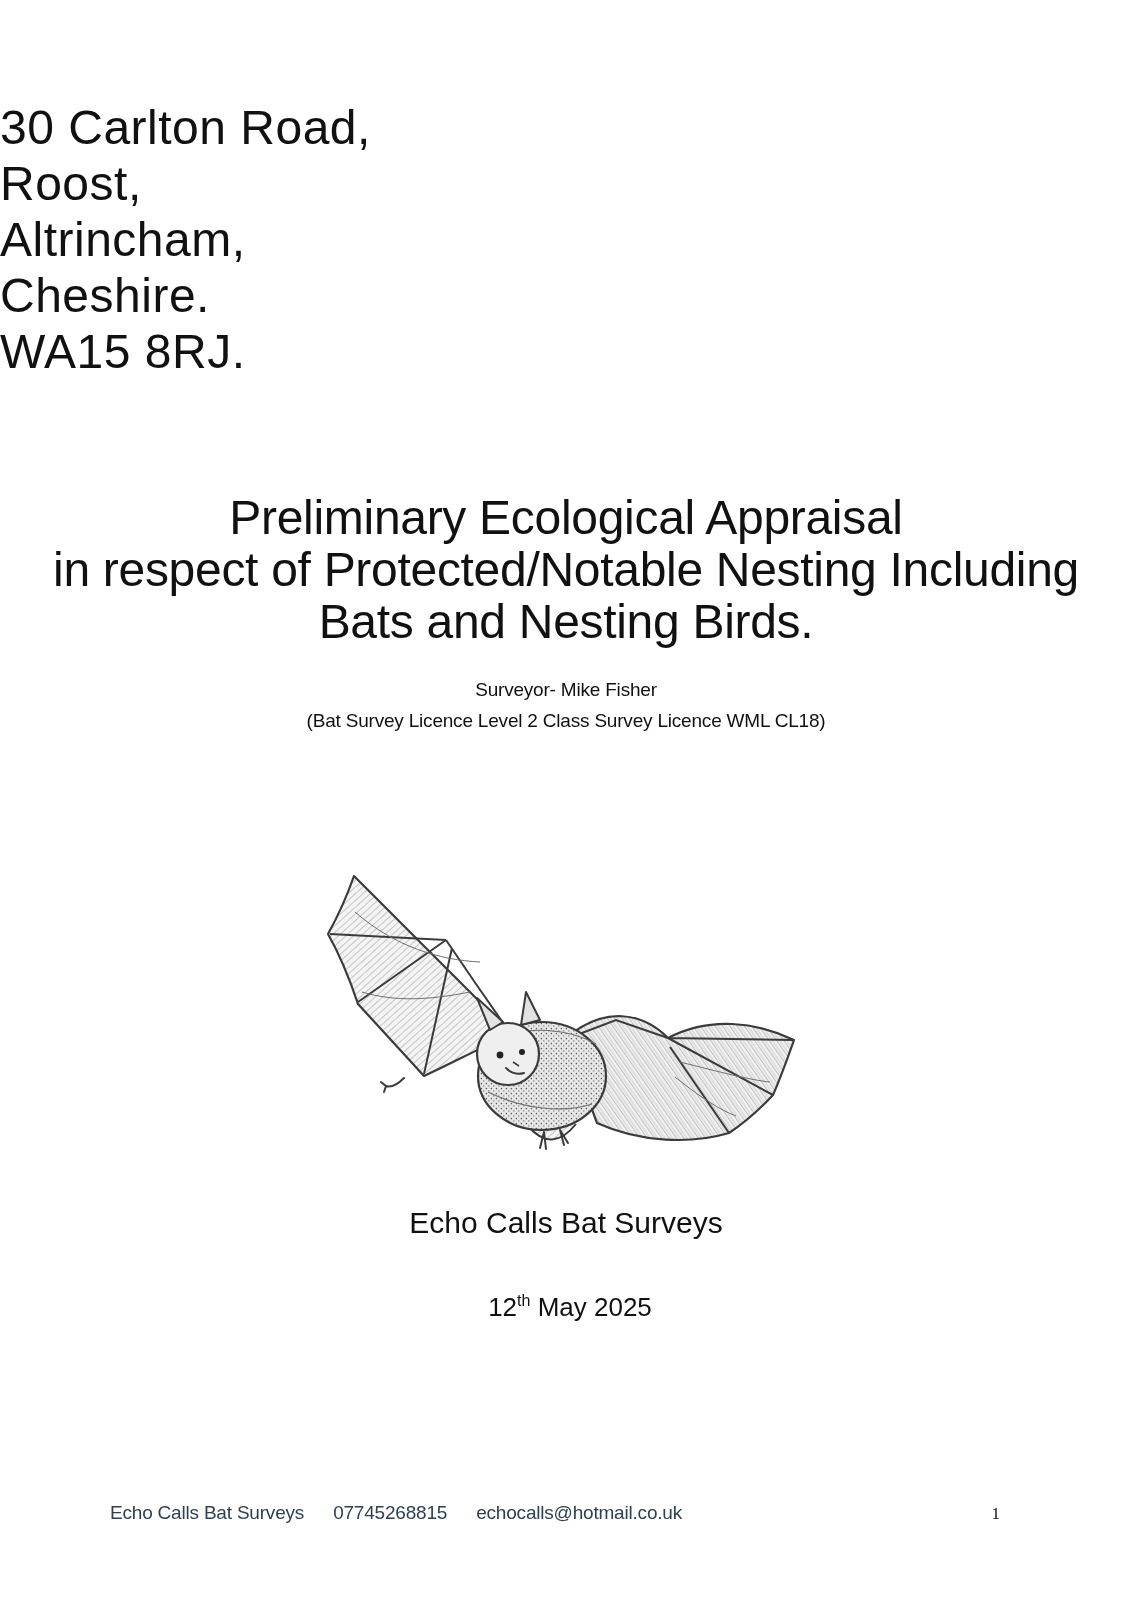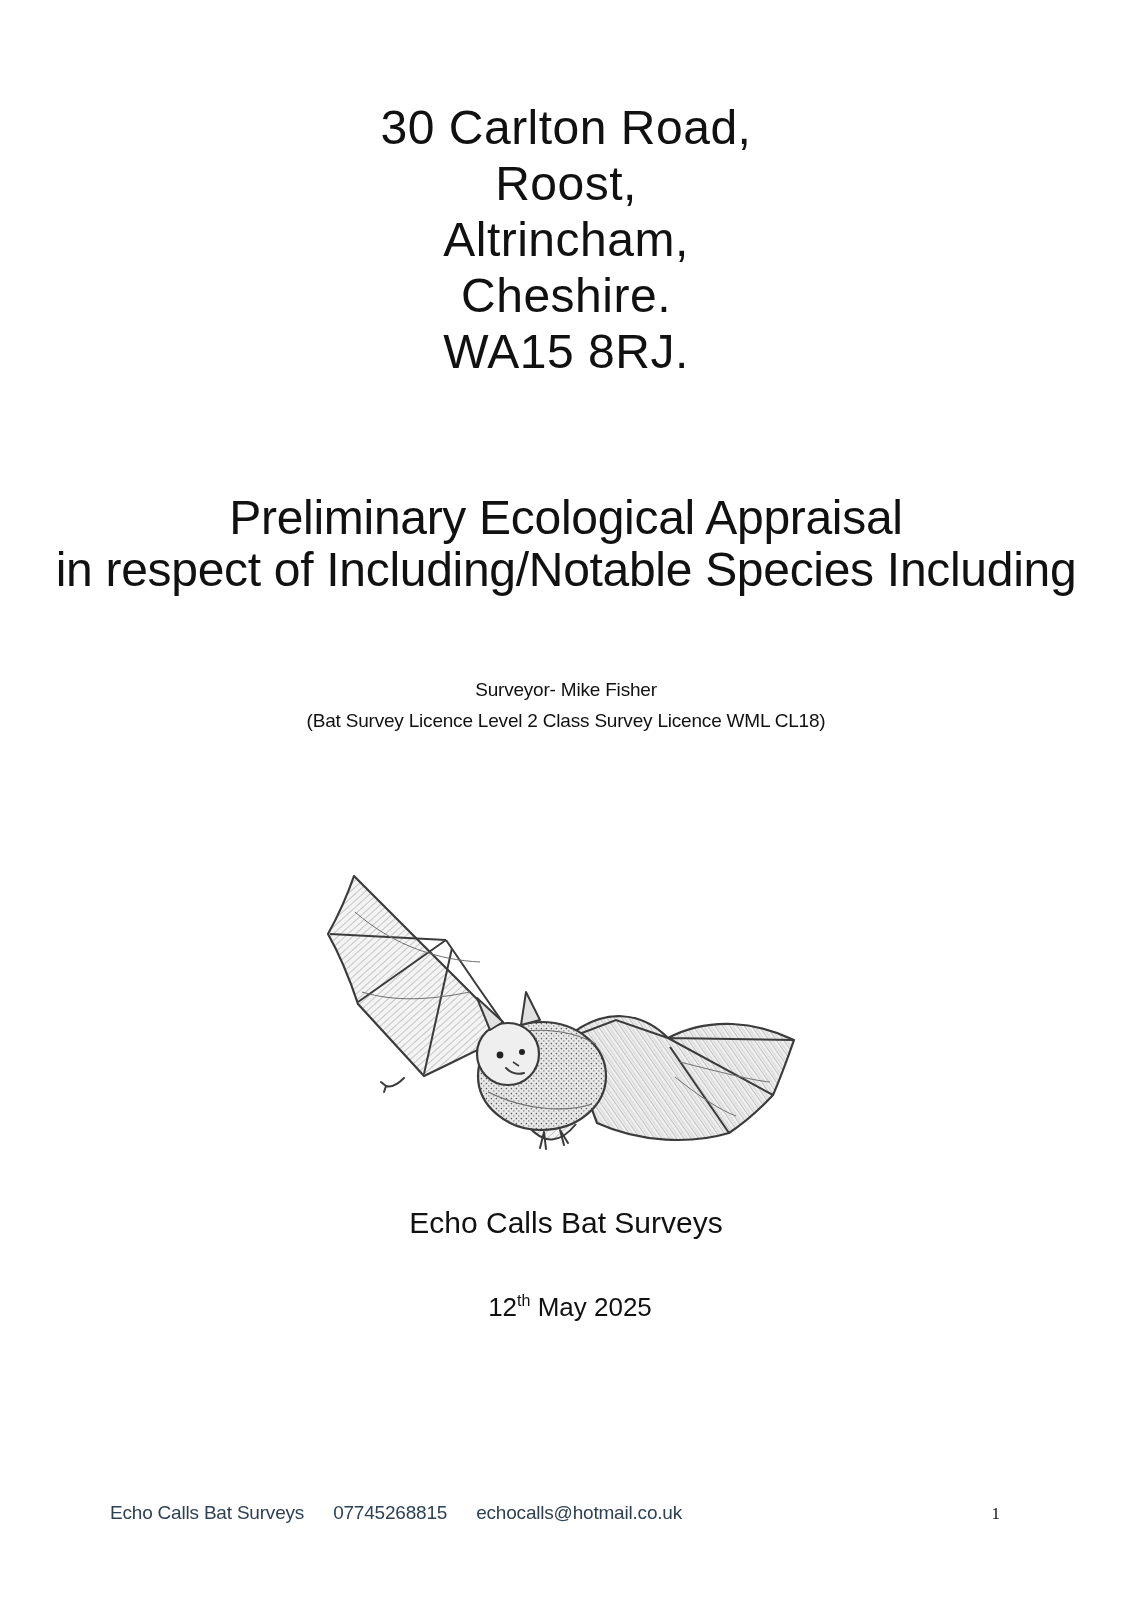--- a/index.html
+++ b/index.html
@@ -15,21 +15,21 @@
     background: #ffffff;
     font-family: "Liberation Sans", sans-serif;
     color: #000000;
     overflow: hidden;
   }
   .address-block {
     position: absolute;
     top: 100px;
     left: 0;
     width: 100%;
-    text-align: center;
+    text-align: left;
     font-size: 48px;
     line-height: 56px;
     letter-spacing: 0.5px;
     color: #111111;
   }
   .report-title-block {
     position: absolute;
     top: 492px;
     left: 0;
     width: 100%;
@@ -114,21 +114,22 @@
   <div class="address-block">
     <div>30 Carlton Road,</div>
     <div>Roost,</div>
     <div>Altrincham,</div>
     <div>Cheshire.</div>
     <div>WA15 8RJ.</div>
   </div>
 
   <div class="report-title-block">
     <div>Preliminary Ecological Appraisal</div>
-    <div>in respect of Including/Notable Species Including</div>
+    <div>in respect of Protected/Notable Nesting Including</div>
+    <div>Bats and Nesting Birds.</div>
   </div>
 
   <div class="surveyor-block">
     <div>Surveyor- Mike Fisher</div>
     <div>(Bat Survey Licence Level 2 Class Survey Licence WML CL18)</div>
   </div>
 
   <div class="bat-wrap">
     <svg viewBox="0 0 532 322" xmlns="http://www.w3.org/2000/svg">
       <defs>

